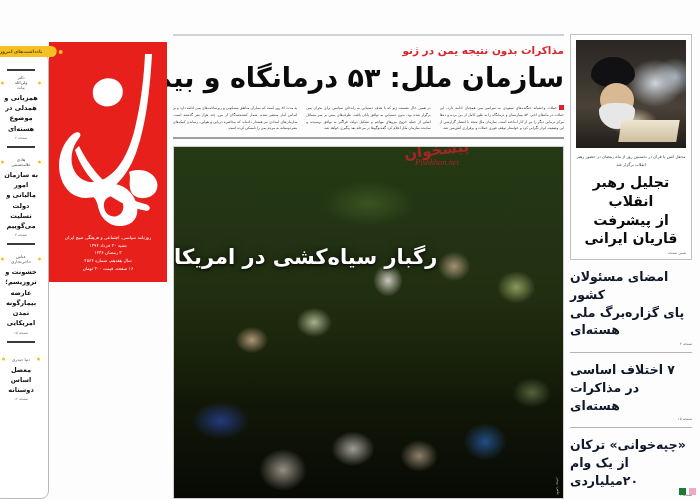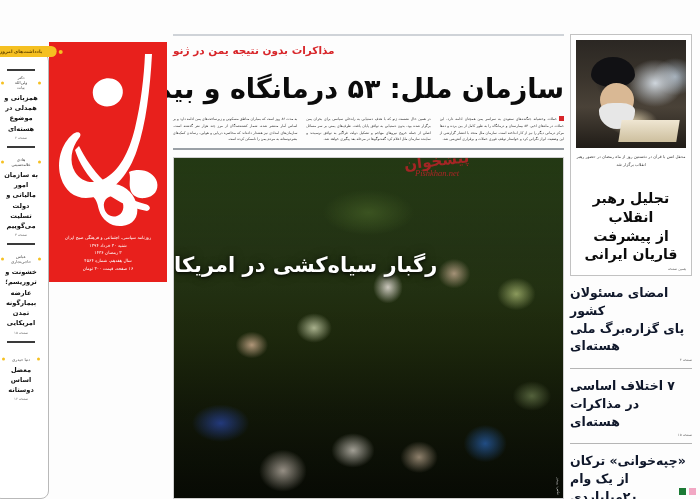--- a/index.html
+++ b/index.html
@@ -122,23 +122,23 @@
     display: flex;
     flex-direction: column;
     min-width: 0;
     padding-top: 14px;
   }
   .top-rule { height: 2px; background: #cfd3d8; margin-bottom: 8px; }
   .kicker {
     color: #D8262A;
     font-size: 10.5px;
     font-weight: bold;
-    text-align: left;
+    text-align: right;
     letter-spacing: -.2px;
-    margin-bottom: 17px;
+    margin-bottom: 6px;
   }
   .headline {
     color: #0b0b0b;
     text-align: center;
     font-weight: bold;
     font-size: 27px;
     line-height: 1.22;
     letter-spacing: -.6px;
     margin-bottom: 7px;
   }
@@ -288,21 +288,21 @@
     transform: skewX(-9deg);
   }
   .lead-caption {
     font-size: 4.1px; color: #3a3a3a;
     text-align: center; line-height: 1.85;
     margin-top: 5px;
   }
   .lead-title {
     font-size: 14px; font-weight: bold; color: #0b0b0b;
     text-align: center; line-height: 1.34;
-    margin-top: 21px;
+    margin-top: 5px;
   }
   .lead-title .ln { display: block; }
   .lead-page {
     font-size: 3.6px; color: #6d6d6d;
     text-align: right; margin-top: 3px;
   }
 
   .left-item { margin-top: 8px; }
   .left-item .li-title {
     font-size: 12.5px; font-weight: bold; color: #0f172a;

